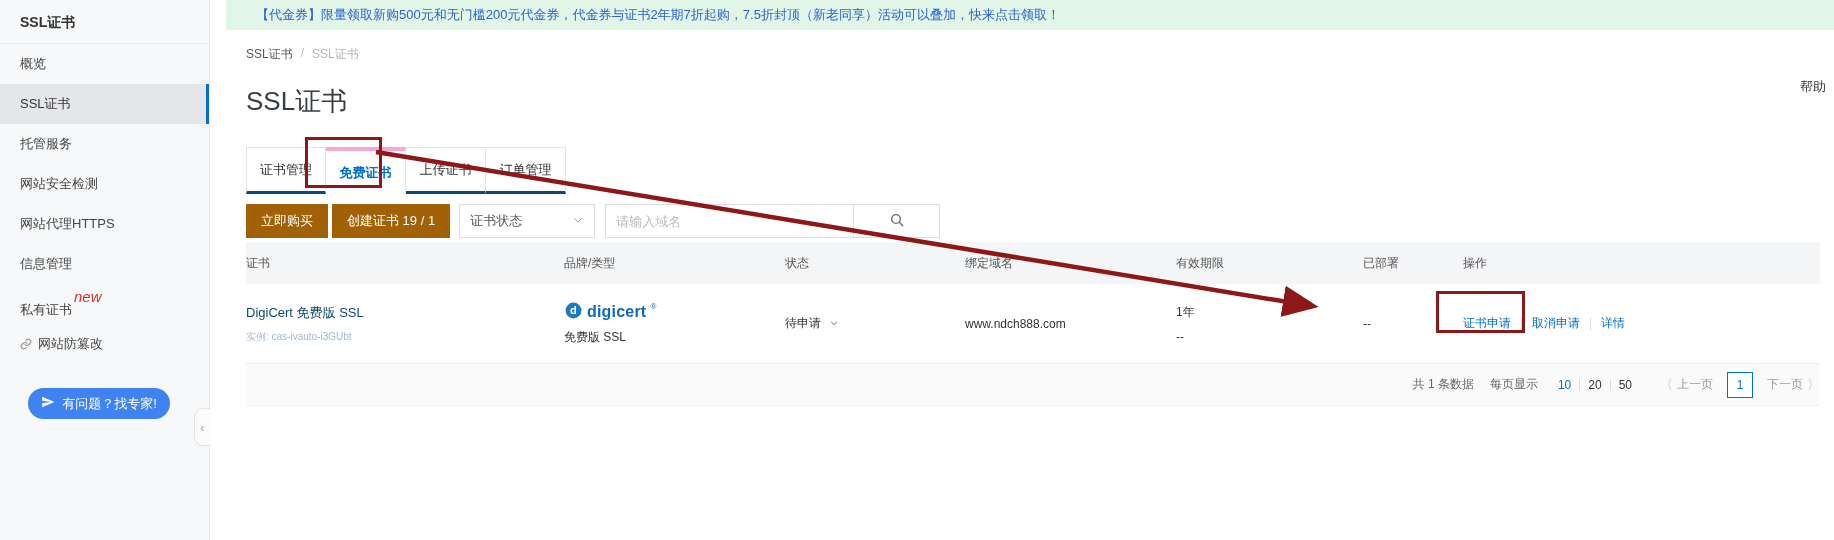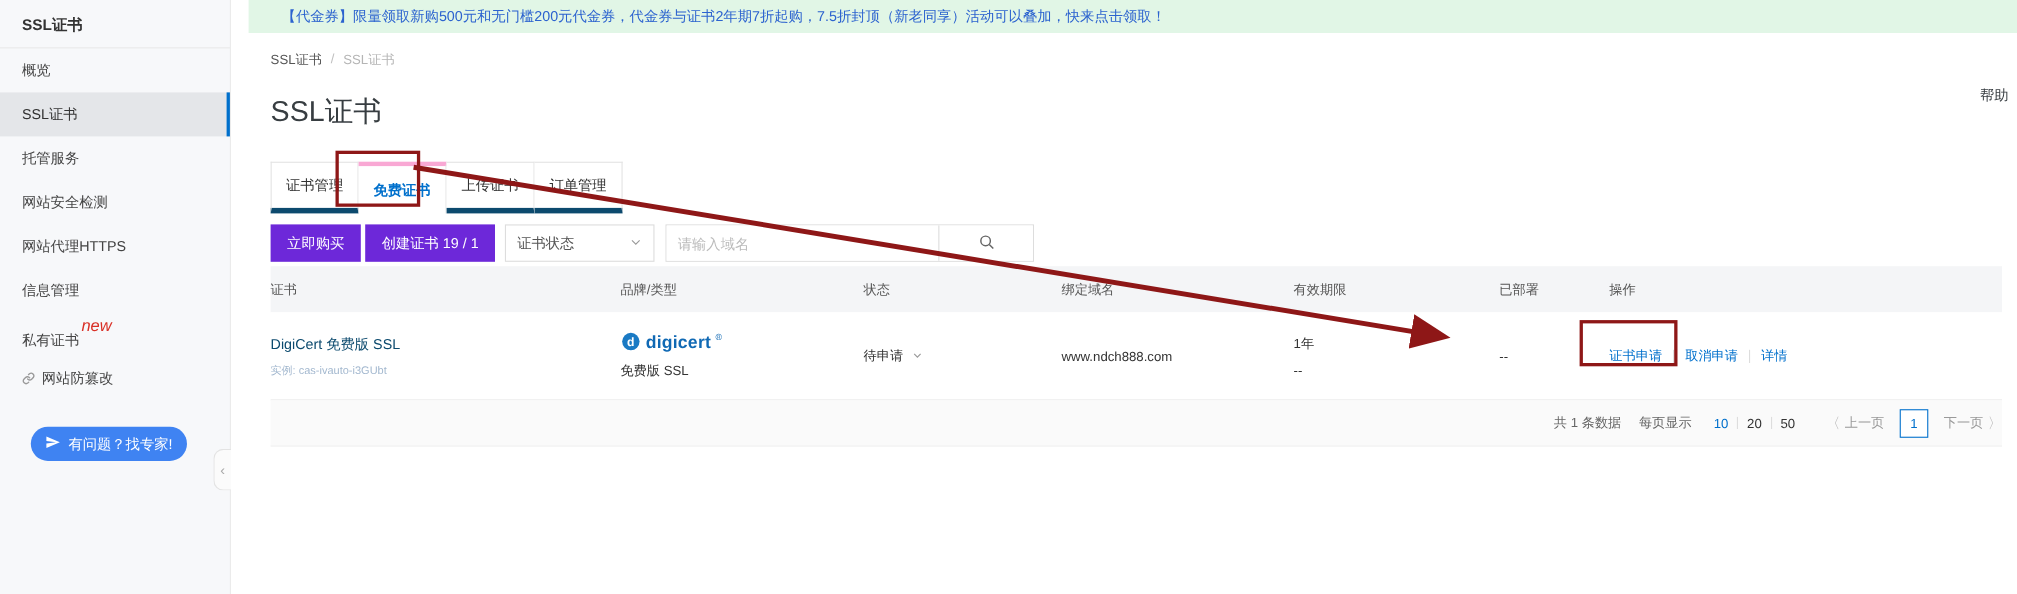--- a/index.html
+++ b/index.html
@@ -29,27 +29,27 @@
     white-space:nowrap; overflow:hidden; cursor:pointer; }
   .content { position:relative; padding:0 14px 0 20px; }
   .breadcrumb { margin-top:16px; font-size:12px; color:#999; display:flex; gap:8px; }
   .crumb-root { color:#555; cursor:pointer; }
   .crumb-sep { color:#c0c0c0; }
   .crumb-cur { color:#b5b5b5; }
   .help-link { position:absolute; top:32px; right:8px; font-size:13px; color:#373d41; cursor:pointer; }
   .page-title { margin-top:20px; font-size:26px; line-height:36px; color:#373d41; font-weight:500; }
 
   .tabs { margin-top:28px; display:flex; height:47px; }
-  .tab { width:80px; border:1px solid #e3e3e3; border-left:none; border-bottom:5px solid #0c4a6e; background:#fff;
+  .tab { width:80px; border:1px solid #e3e3e3; border-left:none; border-bottom:3px solid #0c4a6e; background:#fff;
     display:flex; align-items:center; justify-content:center; font-size:13px; color:#333; cursor:pointer; }
   .tab:first-child { border-left:1px solid #e3e3e3; }
   .tab.active { color:#0070cc; font-weight:bold; border-top:4px solid #f9a8d4; border-bottom:none; }
 
   .toolbar { margin-top:10px; display:flex; align-items:center; height:34px; }
-  .btn-primary { height:34px; background:#6d28d9; color:#fff; border:none; font-size:13px; padding:0 15px;
+  .btn-primary { height:34px; background:#a16207; color:#fff; border:none; font-size:13px; padding:0 15px;
     cursor:pointer; font-family:inherit; white-space:nowrap; }
   .btn-buy { margin-right:4px; }
   .btn-create { margin-right:6px; }
   .select-box { width:136px; height:34px; border:1px solid #ddd; background:#fff; margin-left:3px;
     display:flex; align-items:center; justify-content:space-between; padding:0 10px; font-size:13px; color:#555; cursor:pointer; }
   .search-group { margin-left:10px; width:335px; height:34px; border:1px solid #ddd; background:#fff; display:flex; }
   .search-input { flex:1; border:none; outline:none; padding:0 10px; font-size:13px; color:#333; font-family:inherit; min-width:0; }
   .search-input::placeholder { color:#bbb; }
   .search-btn { width:86px; border:none; border-left:1px solid #ddd; background:#fff; display:flex; align-items:center;
     justify-content:center; cursor:pointer; }

